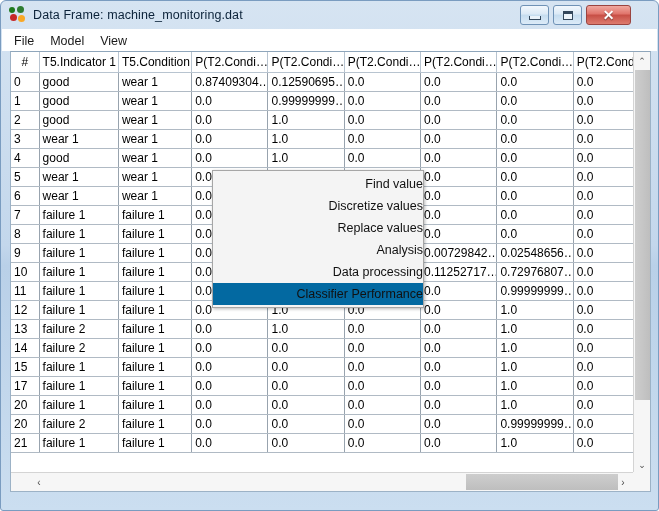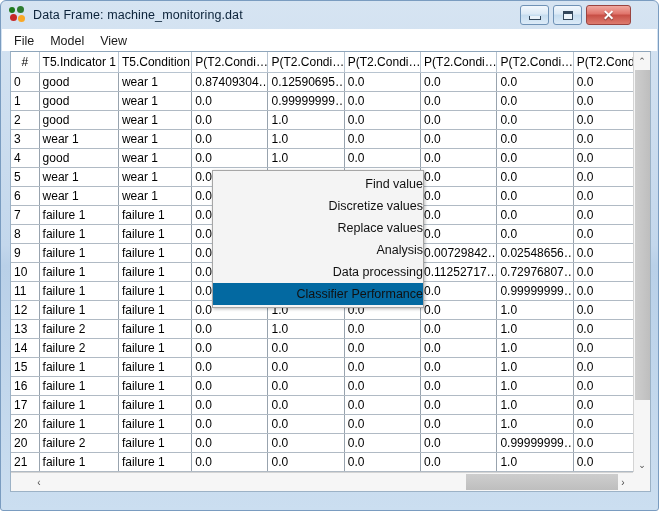--- a/index.html
+++ b/index.html
@@ -517,31 +517,20 @@
               <td class="meta">failure 1</td>
               <td class="meta">failure 1</td>
               <td class="prob">0.0</td>
               <td class="prob">0.0</td>
               <td class="prob">0.0</td>
               <td class="prob">0.0</td>
               <td class="prob">1.0</td>
               <td class="prob">0.0</td>
             </tr>
             <tr>
-              <td class="rownum">16</td>
-              <td class="meta">failure 1</td>
-              <td class="meta">failure 1</td>
-              <td class="prob">0.0</td>
-              <td class="prob">0.0</td>
-              <td class="prob">0.0</td>
-              <td class="prob">0.0</td>
-              <td class="prob">1.0</td>
-              <td class="prob">0.0</td>
-            </tr>
-            <tr>
               <td class="rownum">17</td>
               <td class="meta">failure 1</td>
               <td class="meta">failure 1</td>
               <td class="prob">0.0</td>
               <td class="prob">0.0</td>
               <td class="prob">0.0</td>
               <td class="prob">0.0</td>
               <td class="prob">1.0</td>
               <td class="prob">0.0</td>
             </tr>

